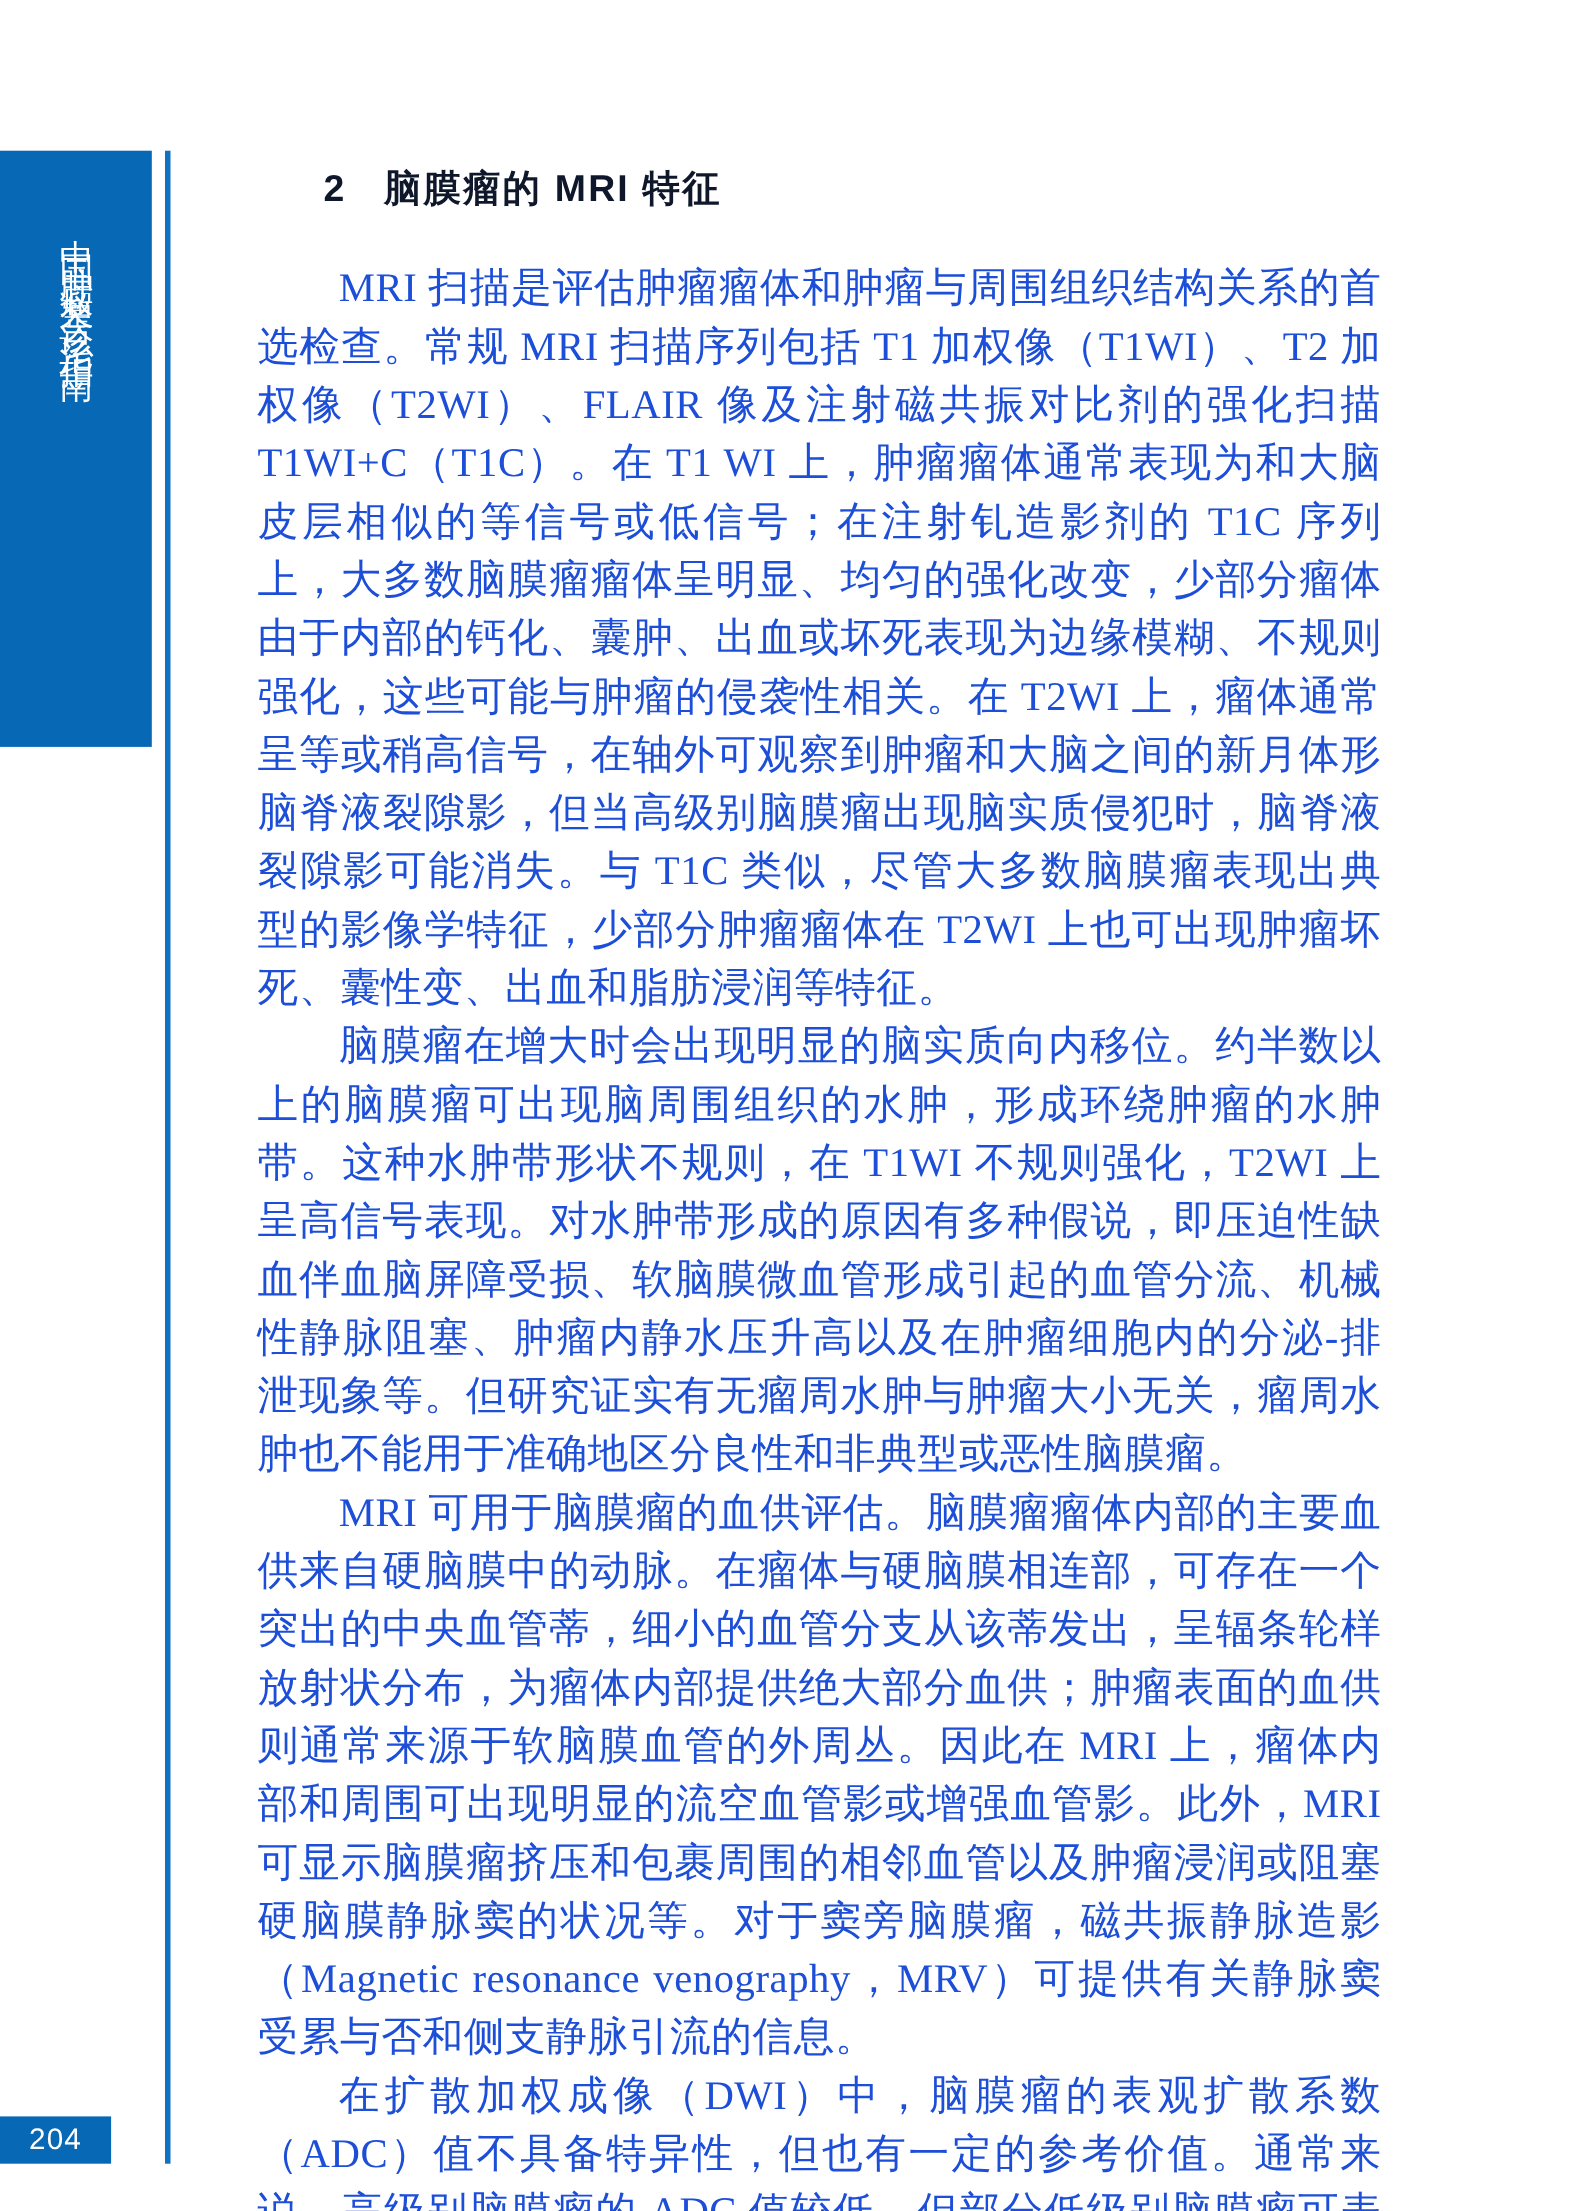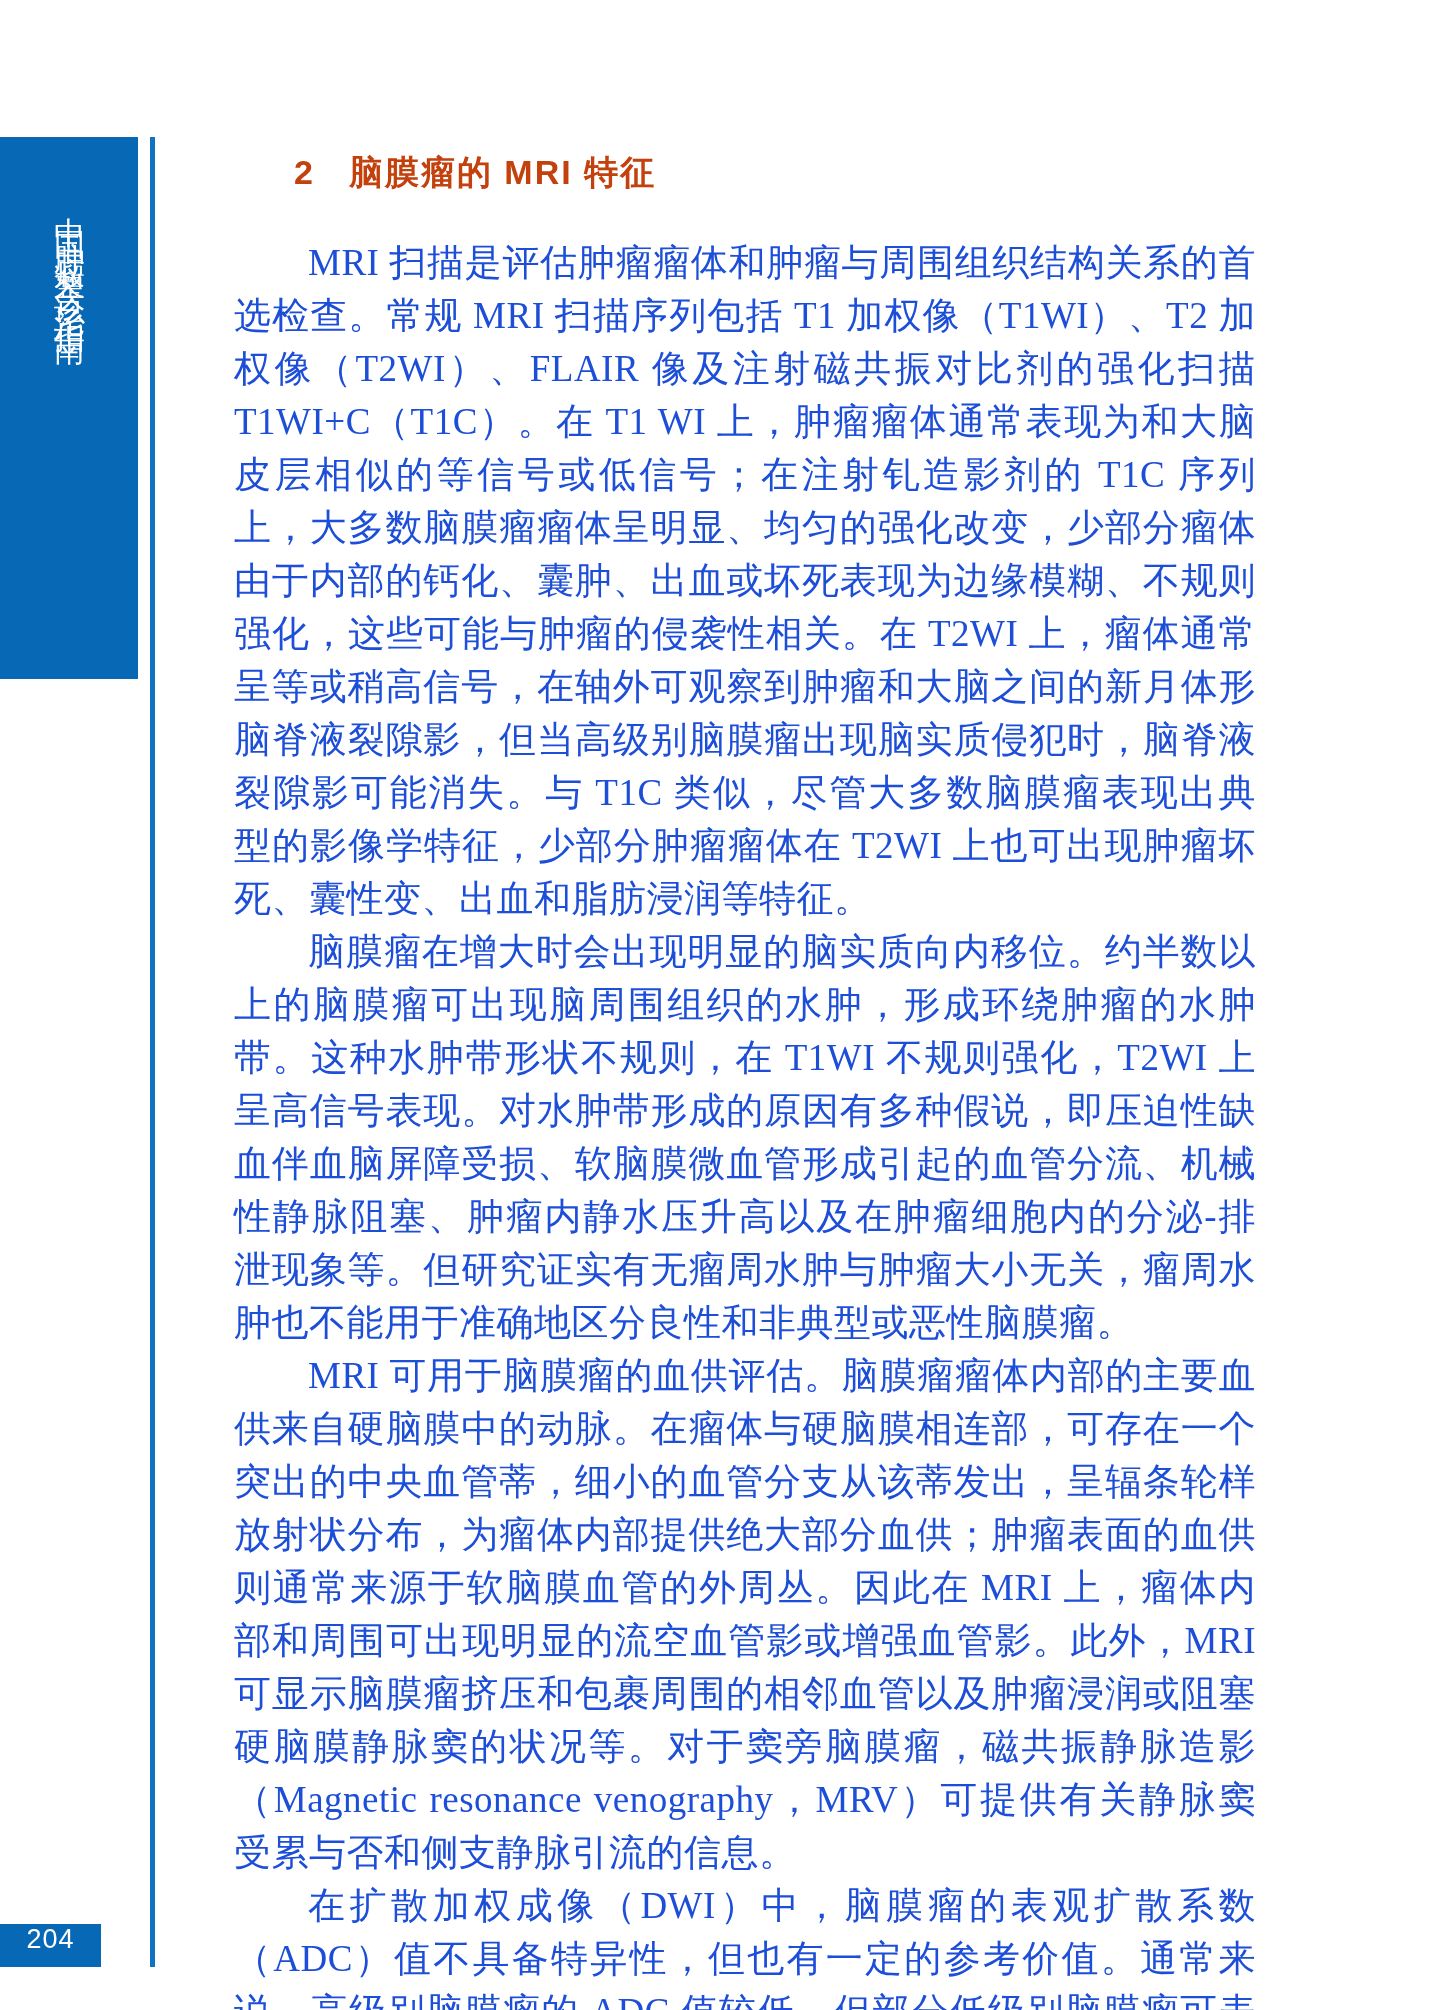--- a/index.html
+++ b/index.html
@@ -43,31 +43,32 @@
     position: absolute;
     left: 0;
     top: 1924px;
     width: 101px;
     height: 43px;
     background: #0768B6;
     color: #ffffff;
     font-size: 27px;
     font-weight: 500;
     display: flex;
+    align-items: center;
     justify-content: center;
     letter-spacing: 1px;
   }
   .content {
     position: absolute;
     left: 234px;
     top: 152px;
     width: 1022px;
   }
   .section-heading {
-    color: #c2410c;
+    color: #0f172a;
     font-size: 34px;
     font-weight: 600;
     line-height: 40px;
     margin: 0 0 44px 0;
     padding-left: 60px;
     letter-spacing: 2px;
     font-family: "Liberation Sans", sans-serif;
   }
   .section-heading .heading-number {
     margin-right: 36px;

